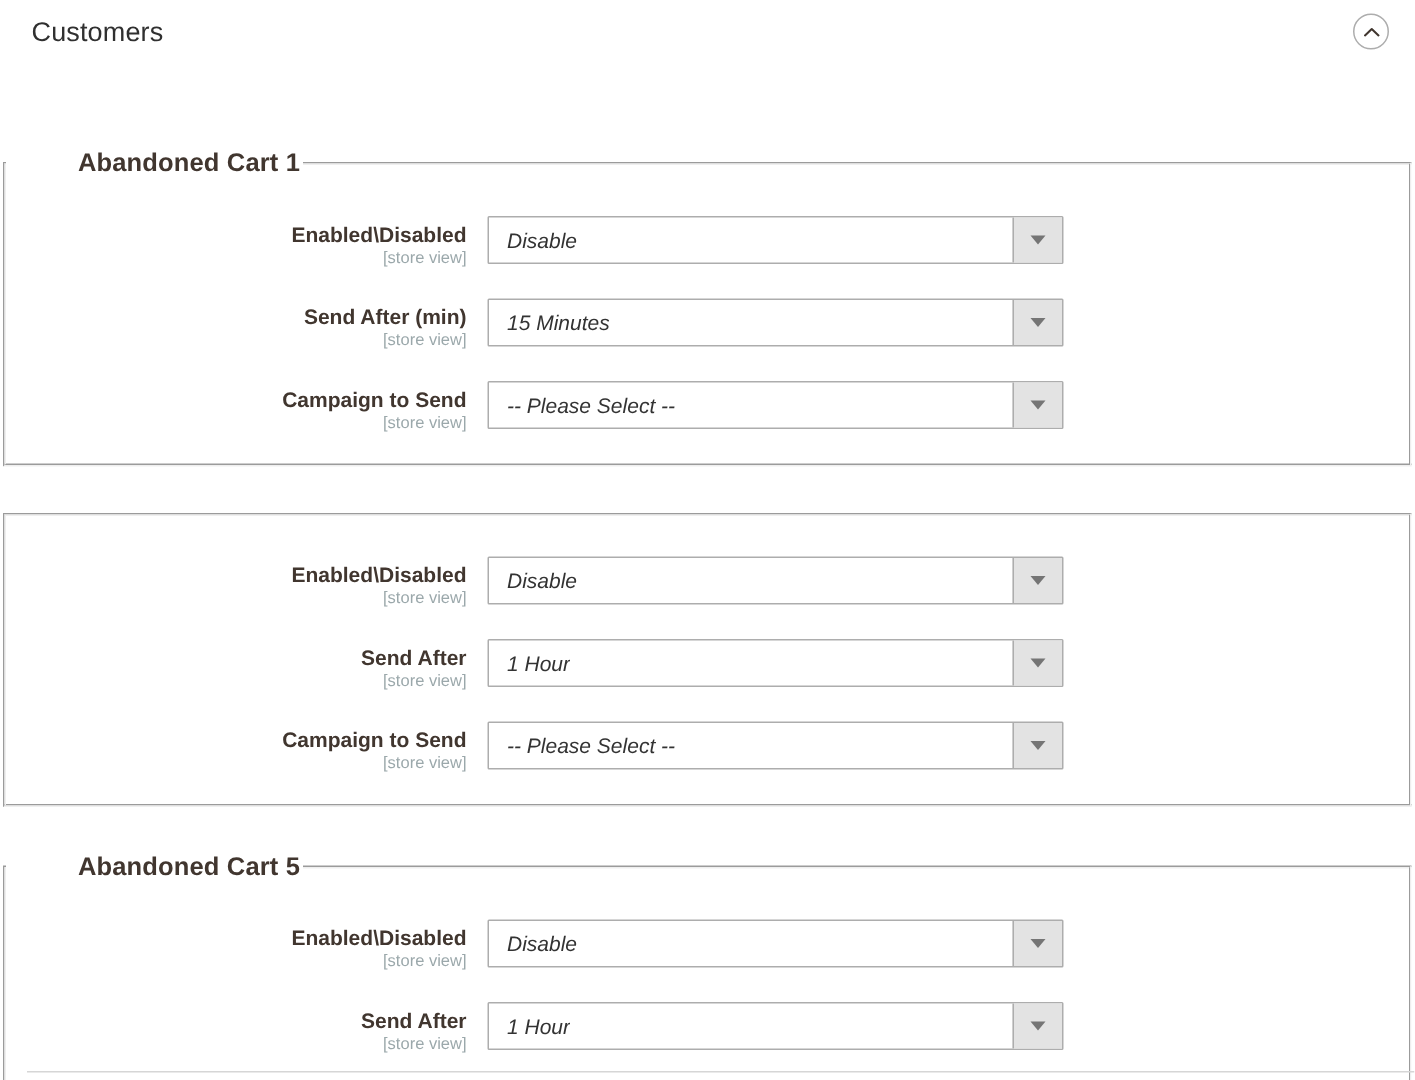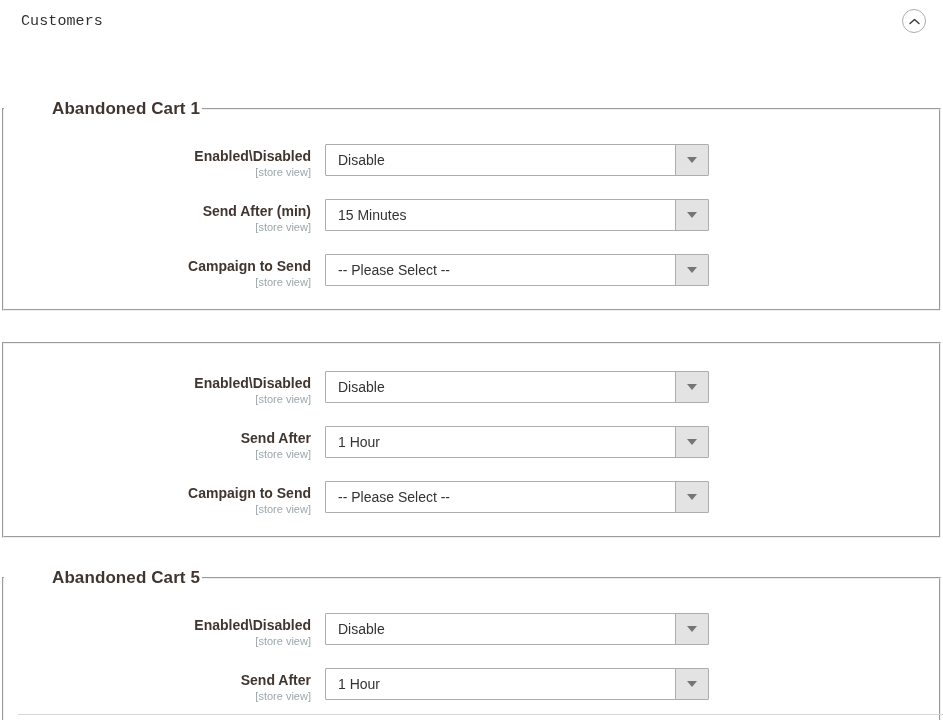--- a/index.html
+++ b/index.html
@@ -20,27 +20,26 @@
 
   
   .section-header {
     position: relative;
     height: 42px;
     padding: 0 18px;
     display: flex;
     align-items: center;
   }
   .section-header-title {
-    font-size: 15px;
+    font-size: 18px;
     font-weight: 400;
     color: #303030;
     letter-spacing: 0.1px;
     line-height: 1;
     margin-left: 3px;
-    font-family: Liberation Mono, monospace;
   }
   .collapse-toggle {
     position: absolute;
     right: 17px;
     top: 9px;
     width: 24px;
     height: 24px;
     border-radius: 50%;
     border: 1px solid #adadad;
     background: #ffffff;
@@ -120,20 +119,21 @@
     display: flex;
     align-items: flex-start;
     padding: 0 36px 0 12px;
     font-size: 14px;
     color: #333333;
     line-height: 30px;
     white-space: nowrap;
     overflow: hidden;
     cursor: pointer;
     border-radius: 1px;
+    font-style: italic;
   }
   .select-value {
     display: block;
     overflow: hidden;
     text-overflow: ellipsis;
   }
   .select-arrow-btn {
     position: absolute;
     top: 1px;
     right: 1px;

